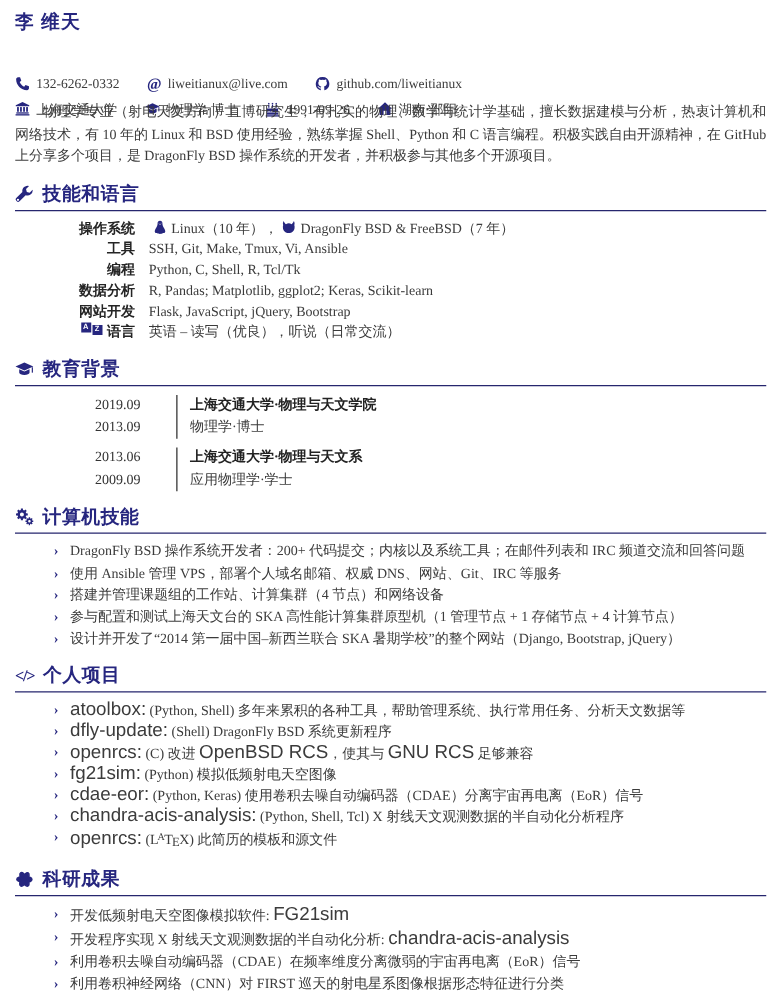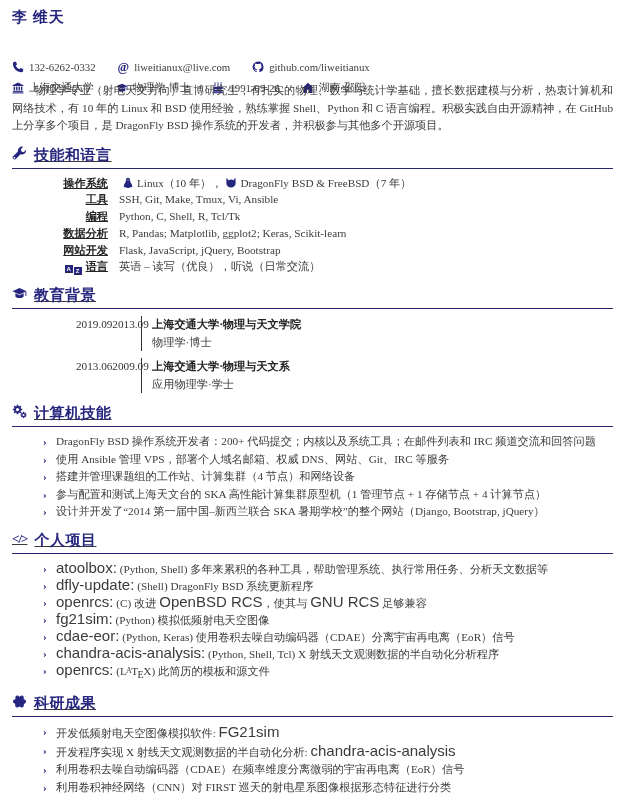--- a/index.html
+++ b/index.html
@@ -7,46 +7,46 @@
     width:623px;height:797px;overflow:hidden;background:#ffffff;
     font-family:"Liberation Serif","DejaVu Serif",serif;
     color:#3b3b3b;font-size:11.2px;
   }
   .page{padding:6px 10px 0 12px;}
   .name{
     font-size:15px;font-weight:bold;color:#26267f;
     margin:2px 0 7px 0;letter-spacing:1px;
   }
   .contact-row{display:flex;align-items:center;gap:22px;height:21px;font-size:10.8px;color:#3b3b3b;}
-  .contact-item{display:inline-flex;align-items:center;gap:5px;white-space:nowrap;margin-top:44px;}
+  .contact-item{display:inline-flex;gap:5px;white-space:nowrap;margin-top:44px;}
   .cicon{display:inline-flex;color:#26267f;}
   .cicon svg{width:12px;height:12px;fill:currentColor;display:block;}
   .at-glyph{font-weight:bold;font-size:12.5px;line-height:12px;color:#26267f;}
   .az-glyph{display:inline-flex;align-items:flex-start;gap:1px;}
   .az-glyph b{display:inline-block;width:8px;height:8px;background:#26267f;color:#fff;
     font:bold 6px/8px "Liberation Sans",sans-serif;text-align:center;}
   .az-glyph b:last-child{margin-top:2px;}
   .summary{margin:6px 0 0 0;line-height:17.5px;text-align:justify;text-indent:2em;color:#3b3b3b;}
   .section{margin-top:11px;}
-  .sec-head{display:flex;gap:7px;padding:0 0 3px 0;border-bottom:1.6px solid #26266e;text-decoration:underline;}
+  .sec-head{display:flex;align-items:center;gap:7px;padding:0 0 3px 0;border-bottom:1.6px solid #26266e;}
   .sec-icon{display:inline-flex;color:#26267f;}
   .sec-icon svg{width:15px;height:15px;fill:currentColor;display:block;}
   .code-glyph{font-weight:bold;font-size:13px;letter-spacing:-1px;color:#26267f;font-family:"Liberation Serif",serif;}
   .sec-title{font-size:15px;font-weight:bold;color:#26267f;letter-spacing:0.5px;}
   
   .skills-rows{margin-top:6px;}
   .skill-row{display:grid;grid-template-columns:96px 1fr;column-gap:11px;line-height:16.8px;}
-  .skill-label{justify-self:end;display:inline-flex;align-items:flex-end;gap:4px;font-weight:bold;color:#252525;white-space:nowrap;text-decoration:underline;}
+  .skill-label{justify-self:end;display:inline-flex;align-items:flex-start;gap:4px;font-weight:bold;color:#252525;white-space:nowrap;}
   .skill-value{color:#3b3b3b;}
   .inline-icon{display:inline-flex;vertical-align:-2px;color:#26267f;margin:0 3px;}
   .inline-icon svg{width:12px;height:12px;fill:currentColor;display:block;}
   
   .edu-entries{margin-top:7px;}
   .edu-entry{display:flex;margin:0 0 7px 64px;}
-  .edu-dates{width:56px;text-align:center;display:flex;flex-direction:row;line-height:17.5px;color:#333;}
+  .edu-dates{width:56px;text-align:left;display:flex;flex-direction:column;line-height:17.5px;color:#333;}
   .edu-body{display:flex;flex-direction:column;line-height:17.5px;border-left:1.6px solid #2f2f2f;margin-left:9px;padding-left:10px;}
   .edu-school{font-weight:bold;color:#232323;}
   .edu-degree{color:#3b3b3b;}
   
   .bullets{margin-top:6px;}
   .bullet{position:relative;margin-left:31px;padding-left:13px;line-height:17.4px;}
   #sec-projects .bullet{line-height:16px;}
   #sec-research .bullet{line-height:17.4px;}
   .marker{position:absolute;left:0;top:0;color:#26267f;font-weight:bold;}
   .mono{font-family:Liberation Sans, sans-serif;font-size:15px;}

